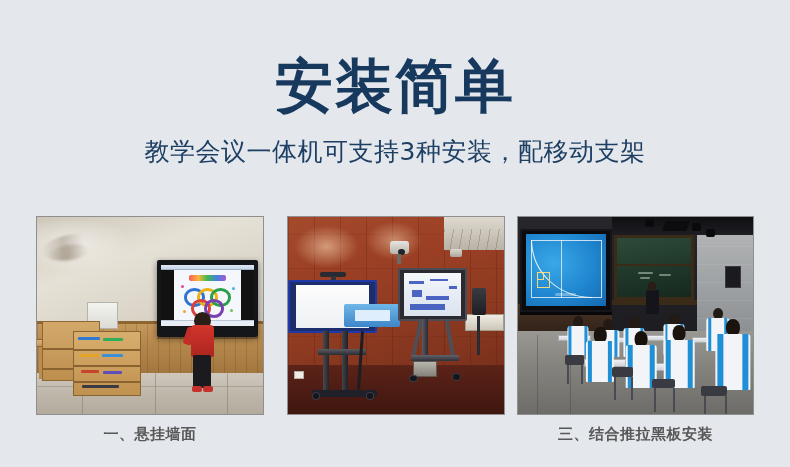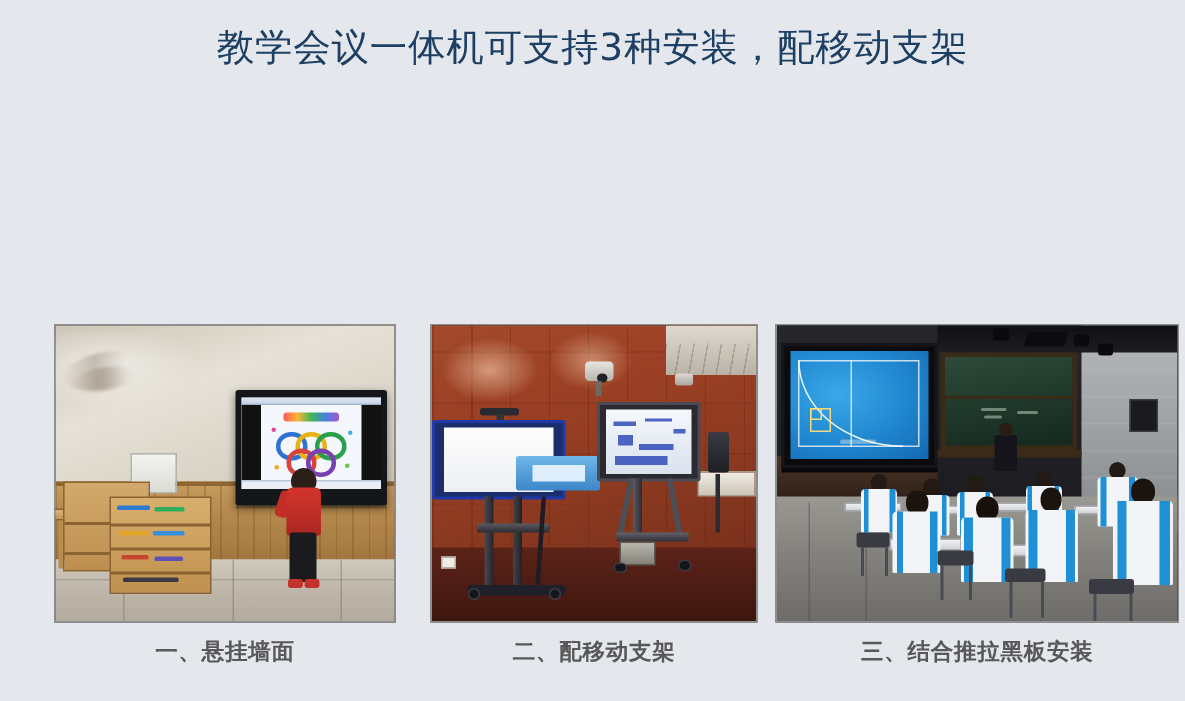--- a/index.html
+++ b/index.html
@@ -47,21 +47,21 @@
   .gallery {
     position:absolute;
     left:0; top:216px;
     width:790px; height:230px;
   }
 
   .gallery-item { position:absolute; top:0; }
 
   .gallery-item.item-1 { left:36px;  width:228px; }
   .gallery-item.item-2 { left:287px; width:218px; }
-  .gallery-item.item-3 { left:517px; width:269px; }
+  .gallery-item.item-3 { left:517px; width:237px; }
 
   .photo-frame {
     position:relative;
     width:100%;
     height:199px;
     border:1px solid #8f8f8f;
     overflow:hidden;
     background:#2a2a2a;
   }
 
@@ -508,20 +508,21 @@
   }
   .chair-leg {
     position:absolute; width:2px;
     background:#4a4a52;
   }
 </style>
 </head>
 <body style="background: rgb(228, 231, 236);">
 
 <div class="heading-block">
+  <div class="page-title" style="color: rgb(23, 57, 94);">安装简单</div>
   <div class="page-subtitle" style="color: rgb(29, 63, 99);">教学会议一体机可支持3种安装，配移动支架</div>
 </div>
 
 <div class="gallery">
 
   <div class="gallery-item item-1">
     <div class="photo-frame">
       <div class="scene1">
         <div class="s1-wall-upper"></div>
         <div class="s1-wall-glow"></div>
@@ -637,21 +638,20 @@
         <div class="s2-standR-col"></div>
         <div class="s2-standR-shelf"></div>
         <div class="s2-standR-box"></div>
         <div class="s2-wheel" style="left:56%; top:80%"></div>
         <div class="s2-wheel" style="left:76%; top:79%"></div>
 
         <div class="s2-speaker"></div>
         <div class="s2-speaker-pole"></div>
       </div>
     </div>
-    <div class="photo-caption" style="color: rgb(88, 88, 88);">二、配移动支架</div>
   </div>
 
   <div class="gallery-item item-3">
     <div class="photo-frame">
       <div class="scene3">
         <div class="s3-wall"></div>
         <div class="s3-wall-right"></div>
         <div class="s3-ceiling"></div>
         <div class="s3-duct"></div>
         <div class="s3-spot" style="left:54%; top:1%"></div>

